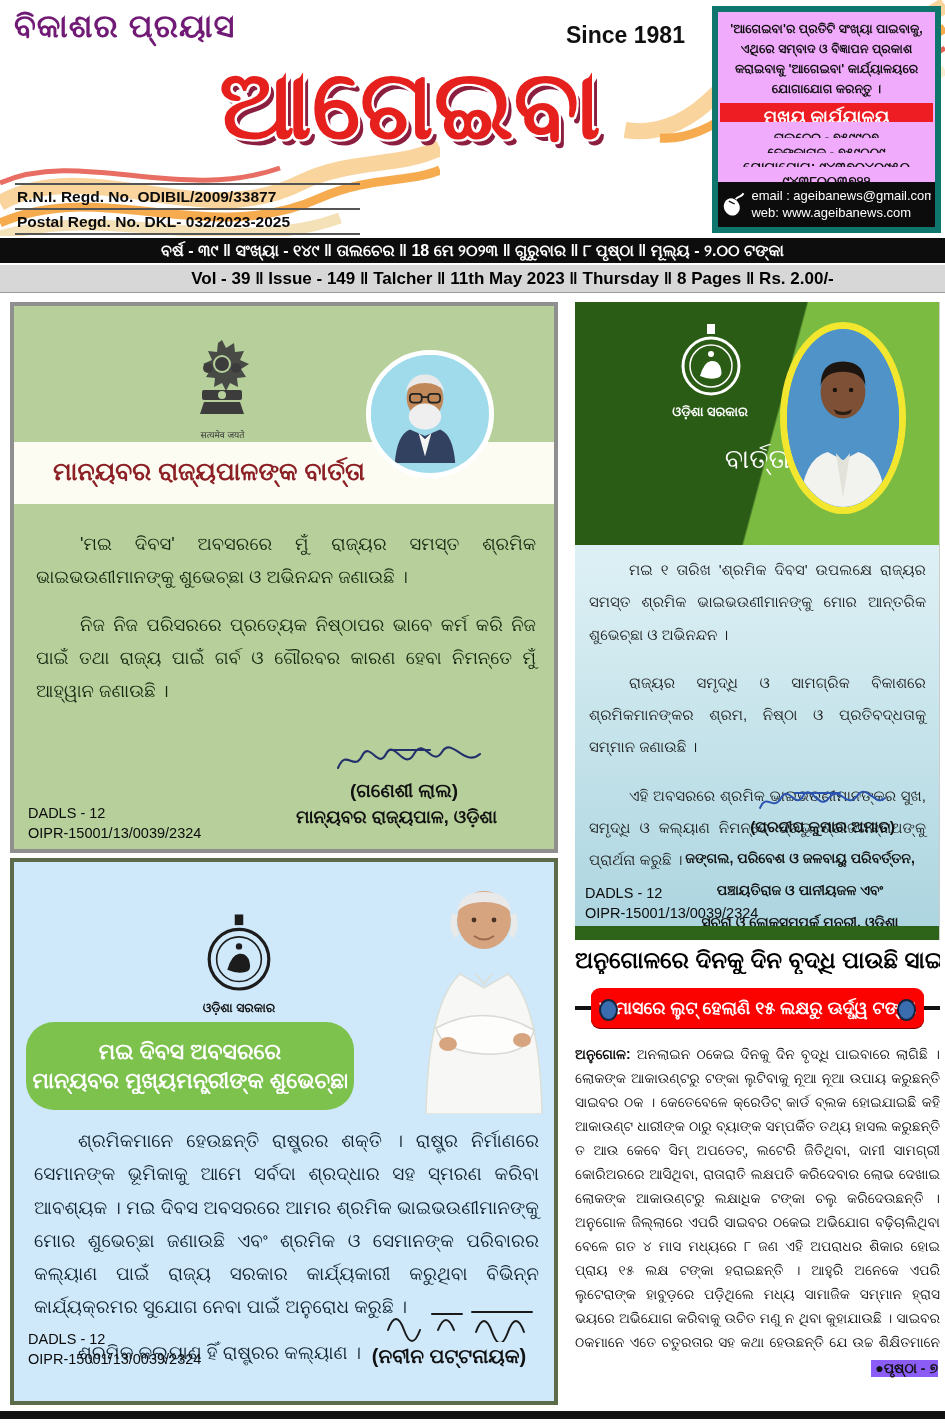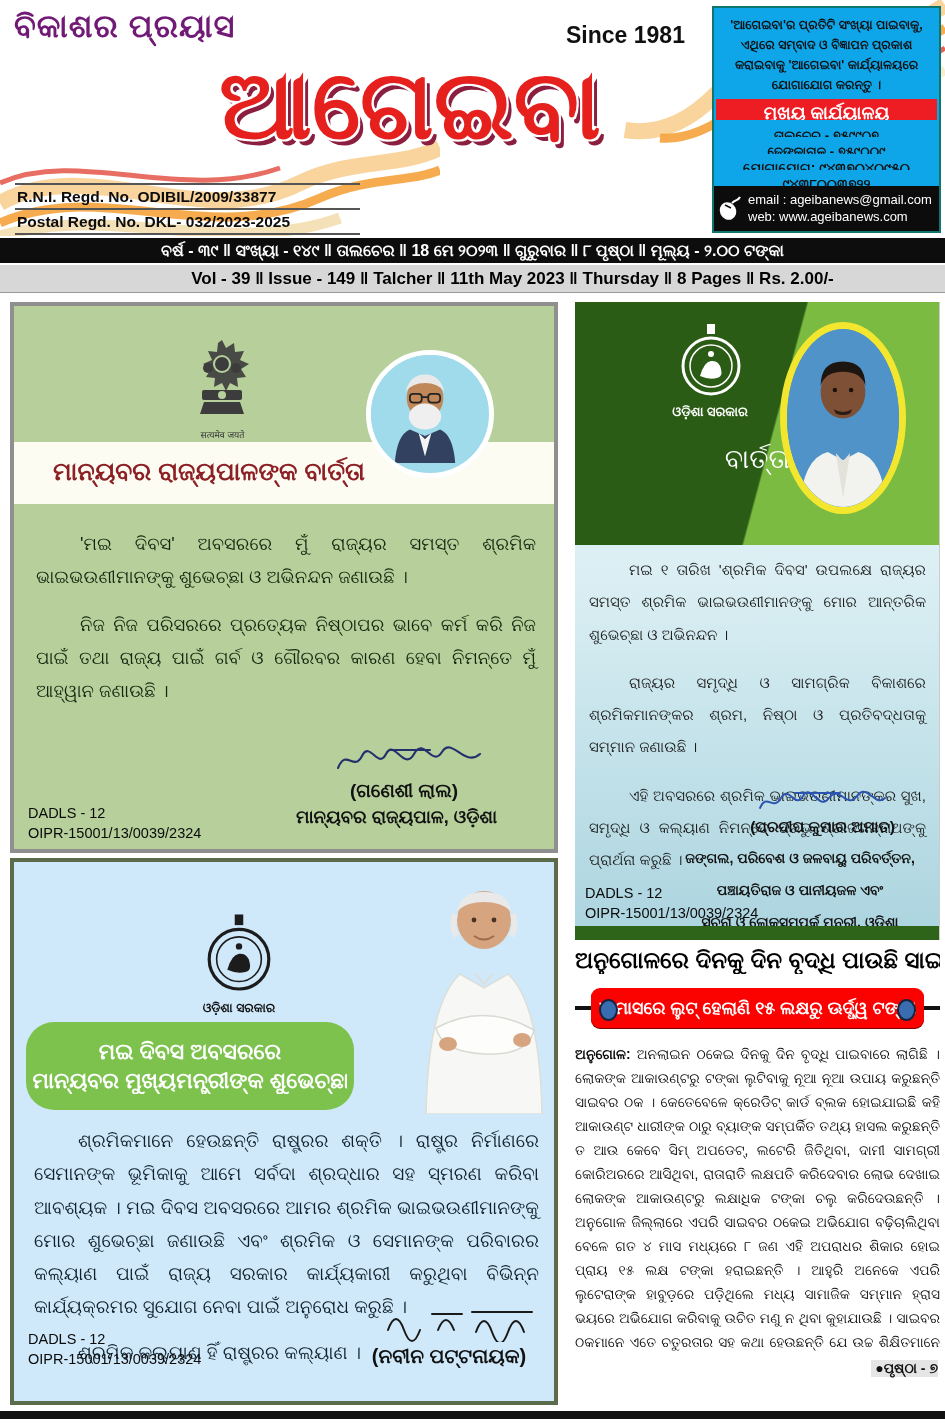--- a/index.html
+++ b/index.html
@@ -14,21 +14,21 @@
     font-weight:bold;color:#e5201d;white-space:nowrap;overflow:hidden;
     text-shadow:-2px -2px 0 #fff,2px -2px 0 #fff,-2px 2px 0 #fff,2px 2px 0 #fff,5px 6px 0 #8c1f3f;}
   .regd{left:15px;top:183px;width:345px;font-size:15.5px;font-weight:bold;color:#0d0d0d;}
   .regd div{border-top:2px solid #555;padding:3px 2px 2px;white-space:nowrap;overflow:hidden;}
   .regd div:last-child{border-bottom:2px solid #555;}
 
   
   .swirl{pointer-events:none;}
 
   
-  .contact{left:712px;top:6px;width:229px;height:227px;background:#0ea5e9;border:2px solid #0f766e;
+  .contact{left:712px;top:6px;width:229px;height:227px;background:#f0abfc;border:6px solid #0f766e;
            box-sizing:border-box;display:flex;flex-direction:column;z-index:5;}
   .contact .intro{padding:7px 5px 3px;font-size:12.5px;font-weight:bold;text-align:center;line-height:1.6;color:#101010;}
   .contact .office{background:#ee1c23;color:#fff;font-size:18px;font-weight:bold;text-align:center;
                    padding:4px 0;margin:1px 2px;white-space:nowrap;overflow:hidden;}
   .contact .ph1,.contact .ph2{font-size:13px;font-weight:bold;text-align:center;margin-top:7px;white-space:nowrap;overflow:hidden;}
   .contact .c1,.contact .c2{font-size:14px;font-weight:bold;text-align:center;margin-top:6px;white-space:nowrap;overflow:hidden;}
   .webbar{margin-top:auto;background:#0c0c0c;color:#fff;display:flex;align-items:center;gap:6px;padding:5px 4px;}
   .webbar .lines{font-size:13px;line-height:1.35;white-space:nowrap;overflow:hidden;}
 
   
@@ -84,21 +84,21 @@
   .subwrap .hline{position:absolute;top:19px;width:20px;height:4px;background:#111;}
   .subwrap .hl-l{left:0;} .subwrap .hl-r{right:0;}
   .redbar{position:absolute;left:16px;right:16px;top:1px;height:40px;background:#fb0100;border-radius:9px;
           color:#fff;font-size:17.5px;font-weight:bold;line-height:40px;text-align:center;white-space:nowrap;overflow:hidden;
           box-shadow:0 1px 0 #7d0000;}
   .bluedot{position:absolute;top:12px;width:15px;height:18px;border-radius:50%;background:#3a6cb0;border:2px solid #15243f;z-index:2;}
   .bd-l{left:24px;} .bd-r{right:24px;}
   .news .body{position:absolute;left:0;top:96px;width:365px;height:316px;font-size:13.8px;line-height:1.74;
               color:#0a0a0a;text-align:justify;overflow:hidden;}
   .news .dateline{font-weight:bold;}
-  .news .cont{position:absolute;right:2px;bottom:28px;font-size:14px;font-weight:bold;background:#e5e5e5;padding-left:4px;}
+  .news .cont{position:absolute;right:2px;bottom:28px;font-size:14px;font-weight:bold;background:#8b5cf6;padding-left:4px;}
   .bottom-rule{left:0;top:1411px;width:945px;height:8px;background:#111;}
 
   .sig{position:absolute;}
 </style>
 </head>
 <body>
 
 <div class="page">
 
   <svg class="abs swirl" style="right:0;top:0;width:380px;height:150px;z-index:1;" viewBox="0 0 380 150">

